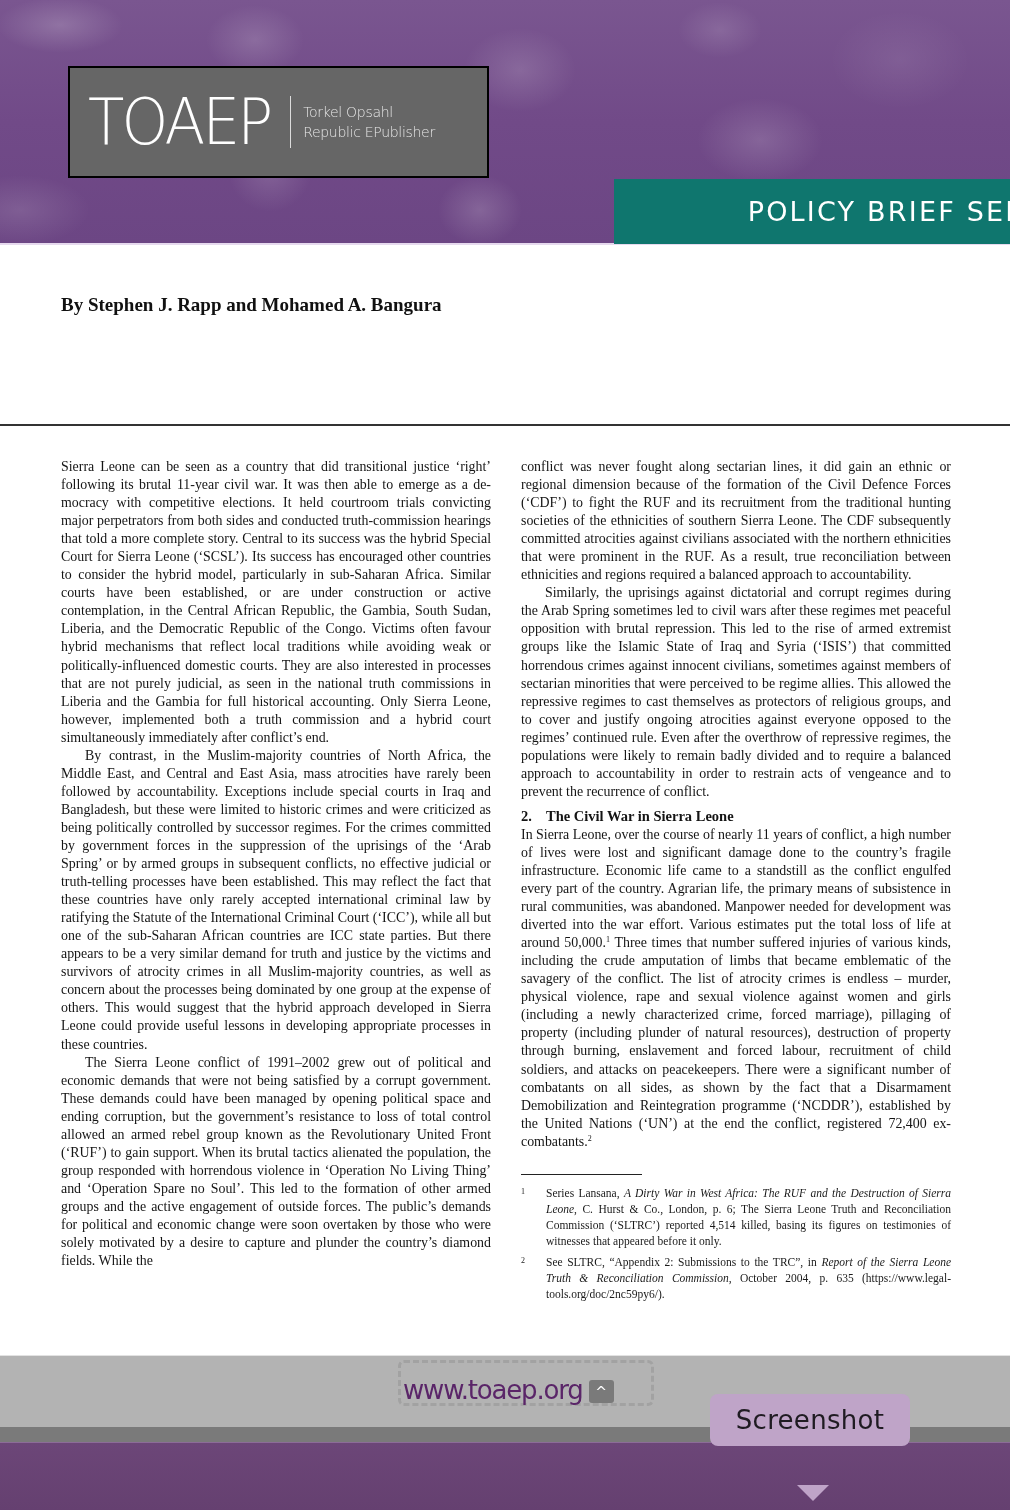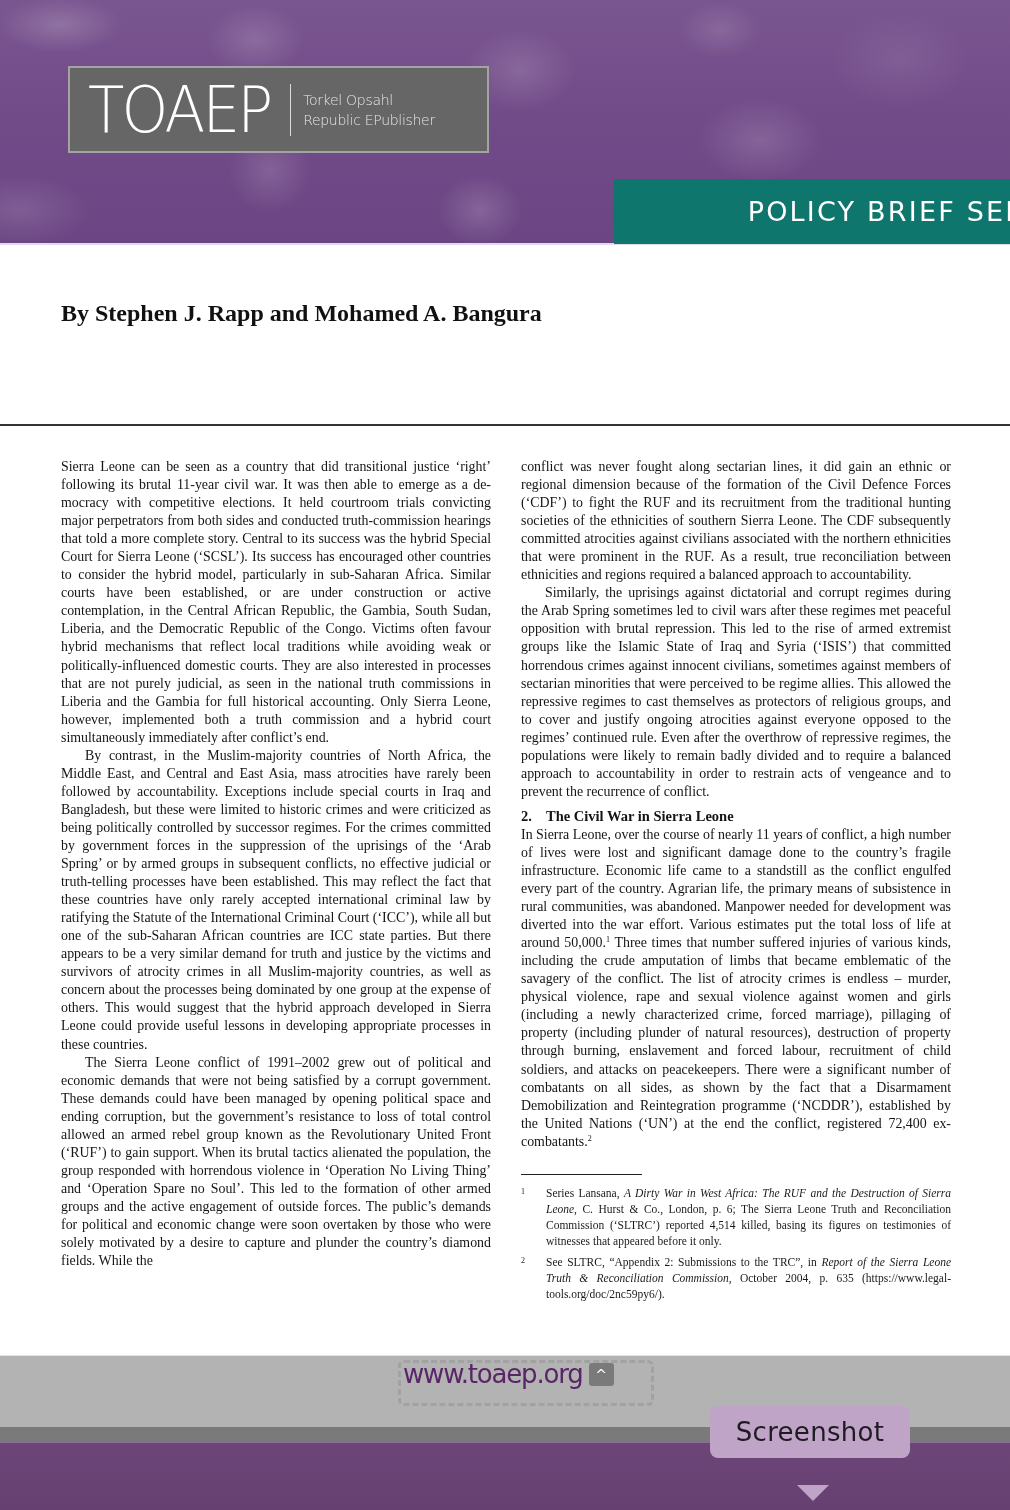--- a/index.html
+++ b/index.html
@@ -17,22 +17,22 @@
       radial-gradient(ellipse 60px 50px at 480px 210px, rgba(255,255,255,0.16), transparent 70%),
       radial-gradient(ellipse 90px 60px at 760px 140px, rgba(255,255,255,0.15), transparent 70%),
       radial-gradient(ellipse 60px 40px at 720px 30px, rgba(255,255,255,0.12), transparent 70%),
       radial-gradient(ellipse 100px 50px at 20px 210px, rgba(255,255,255,0.12), transparent 70%),
       radial-gradient(ellipse 100px 70px at 900px 60px, rgba(255,255,255,0.08), transparent 70%),
       linear-gradient(180deg, #7a5690 0%, #714a88 50%, #6c4684 100%);
   }
   .banner-bottom { position: absolute; left: 0; top: 243px; width: 1010px; height: 2px; background: #e6d9ee; }
 
   .logo-box {
-    position: absolute; left: 68px; top: 66px; width: 421px; height: 87px;
-    background: #666666; border: 2px solid #a3a3a3;
+    position: absolute; left: 68px; top: 66px; width: 421px; height: 112px;
+    background: #666666; border: 2px solid #000000;
     display: flex; align-items: center;
   }
   .logo-main {
     font-family: "DejaVu Sans", "Liberation Sans", sans-serif; font-weight: 200;
     color: #ffffff; font-size: 64px; letter-spacing: -3px; line-height: 1;
     margin-left: 18px; transform: scaleX(0.93); transform-origin: left center;
   }
   .logo-divider { width: 1px; height: 52px; background: #dcdcdc; margin-left: 6px; }
   .logo-sub {
     margin-left: 12px; color: #e6e6e6; font-family: "DejaVu Sans", sans-serif;
@@ -44,21 +44,21 @@
     background: #0f766e; display: flex; align-items: center; justify-content: flex-end;
   }
   .series-text {
     margin-left: 26px; color: #ffffff; font-family: "DejaVu Sans", sans-serif;
     font-size: 27px; letter-spacing: 2.2px; font-weight: 400;
   }
 
   
   .title-block { position: absolute; left: 61px; top: 292px; width: 900px; }
   .doc-title { font-size: 22.4px; font-weight: bold; letter-spacing: -0.2px; line-height: 28px; color: #111; }
-  .doc-authors { margin-top: 8px; font-size: 24px; font-weight: bold; line-height: 26px; color: #111; }
+  .doc-authors { font-size: 19px; font-weight: bold; line-height: 26px; color: #111; }
   .doc-series-no { font-size: 19px; font-weight: bold; line-height: 26px; color: #111; }
   .title-rule { position: absolute; left: 0; top: 424px; width: 1010px; height: 2px; background: #333; }
 
   
   .col { position: absolute; top: 458px; width: 430px; font-size: 13.9px; line-height: 18.05px; text-align: justify; color: #141414; hyphens: manual; }
   .col-left { left: 61px; }
   .col-right { left: 521px; }
   .col h2 { font-size: 14.5px; font-weight: bold; line-height: 18px; margin-bottom: 1px; text-align: left; }
   .col h2 .num { display: inline-block; width: 25px; }
   .col p { text-indent: 0; }
@@ -69,33 +69,33 @@
   .fn-rule { width: 121px; height: 1.5px; background: #222; margin-top: 23px; margin-bottom: 10px; }
   .fn { display: flex; font-size: 11.5px; line-height: 16px; margin-bottom: 5px; color: #1a1a1a; }
   .fn-num { width: 25px; flex: none; font-size: 8px; line-height: 14px; }
   .fn-text { flex: 1; text-align: justify; }
 
   
   .footer-gray { position: absolute; left: 0; top: 1355px; width: 1010px; height: 72px; background: #b3b3b3; border-top: 1px solid #e2e2e2; }
   .url-box {
     position: absolute; left: 398px; top: 1360px; width: 256px; height: 46px;
     border: 3px dashed #a2a2a2; border-radius: 6px;
-    display: flex; align-items: flex-start; padding-left: 2px;
+    display: flex; align-items: flex-end; padding-left: 2px;
   }
   .url-text { color: #5a2568; font-family: "DejaVu Sans", sans-serif; font-size: 26px; letter-spacing: -1.2px; line-height: 1; margin-top: -2px; }
   .caret-btn {
     margin-left: 6px; width: 25px; height: 23px; background: #7a7a7a; border-radius: 3px;
     color: #ffffff; display: flex; align-items: center; justify-content: center; font-size: 14px; font-family: "DejaVu Sans", sans-serif;
   }
   .footer-dark { position: absolute; left: 0; top: 1427px; width: 1010px; height: 15px; background: #7a7a7a; }
   .footer-purple { position: absolute; left: 0; top: 1442px; width: 1010px; height: 68px; background: linear-gradient(180deg, #6c4678 0%, #654070 100%); border-top: 1px solid #8c6c98; }
 
   .tooltip {
     position: absolute; left: 710px; top: 1394px; width: 200px; height: 52px;
-    background: #bfa4c8; border-radius: 8px; display: flex; align-items: center; justify-content: center; margin-top: 12px;
+    background: #bfa4c8; border-radius: 8px; display: flex; align-items: center; justify-content: center;
   }
   .tooltip-text { font-family: "DejaVu Sans", sans-serif; font-size: 26px; color: #1f1b22; letter-spacing: 0.3px; }
   .tooltip-arrow {
     position: absolute; left: 797px; top: 1485px; width: 0; height: 0;
     border-left: 16px solid transparent; border-right: 16px solid transparent; border-top: 16px solid #bfa4c8;
   }
 </style>
 </head>
 <body>
 

